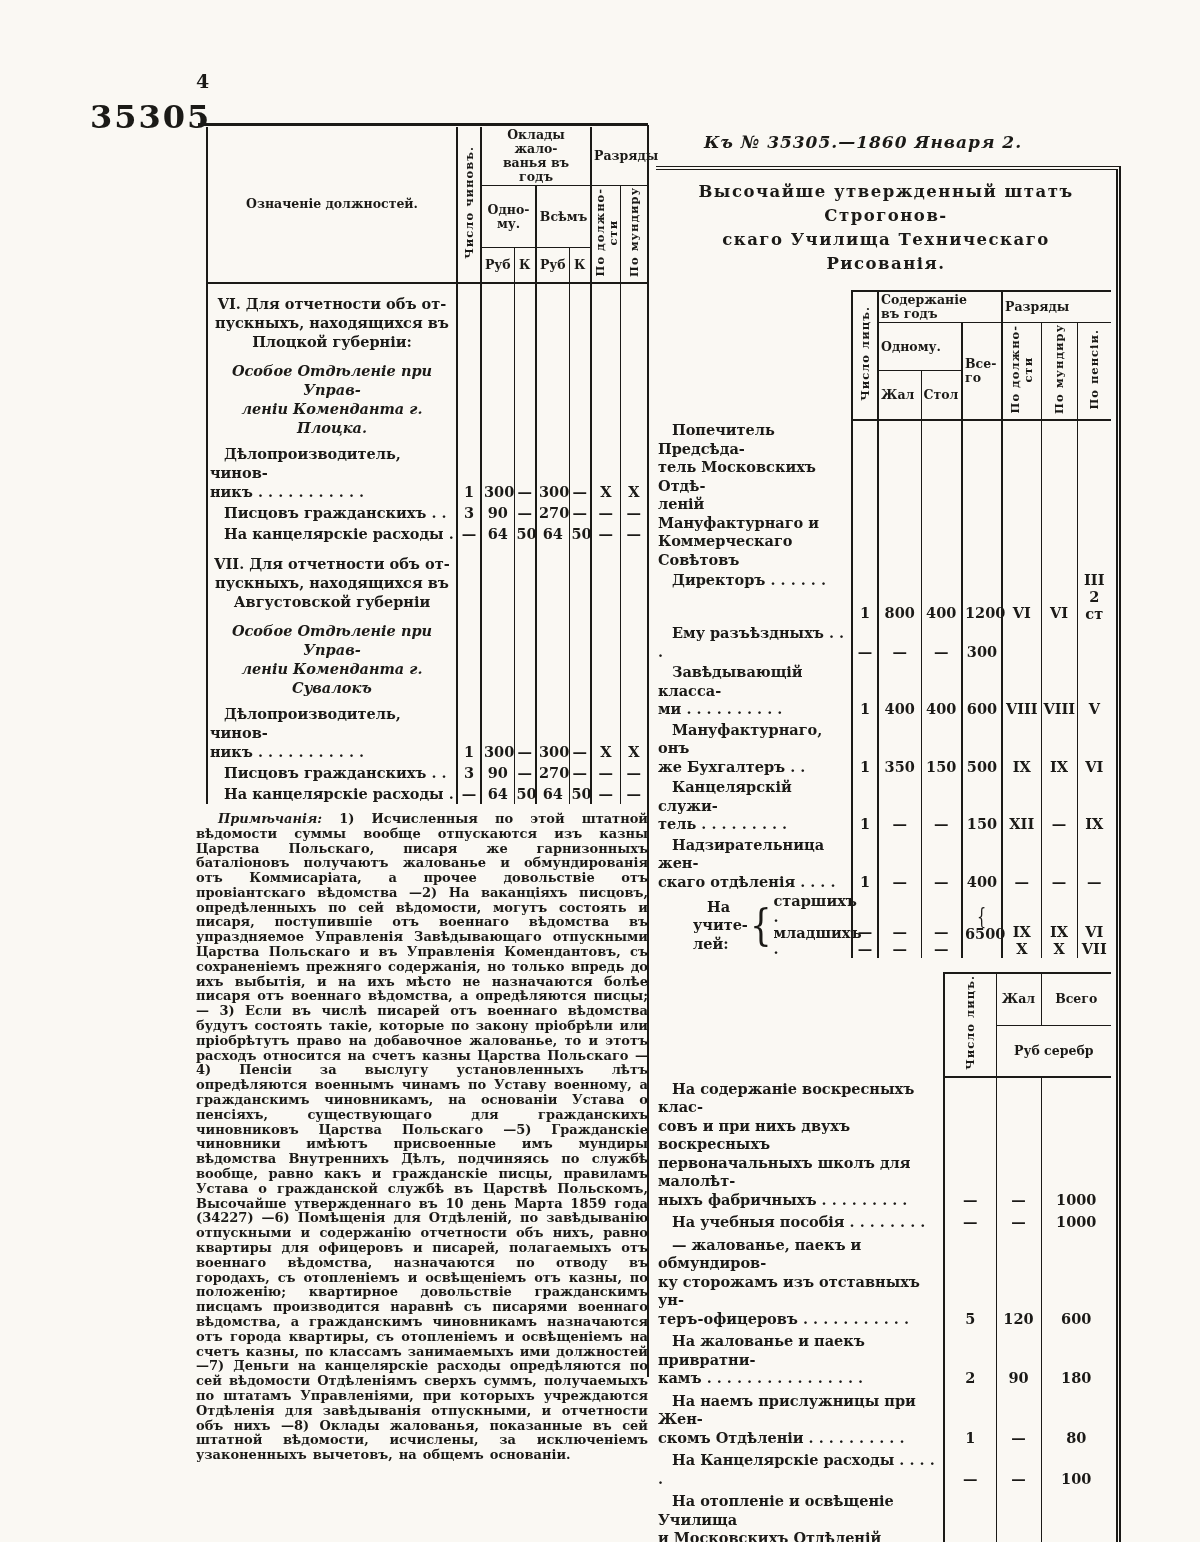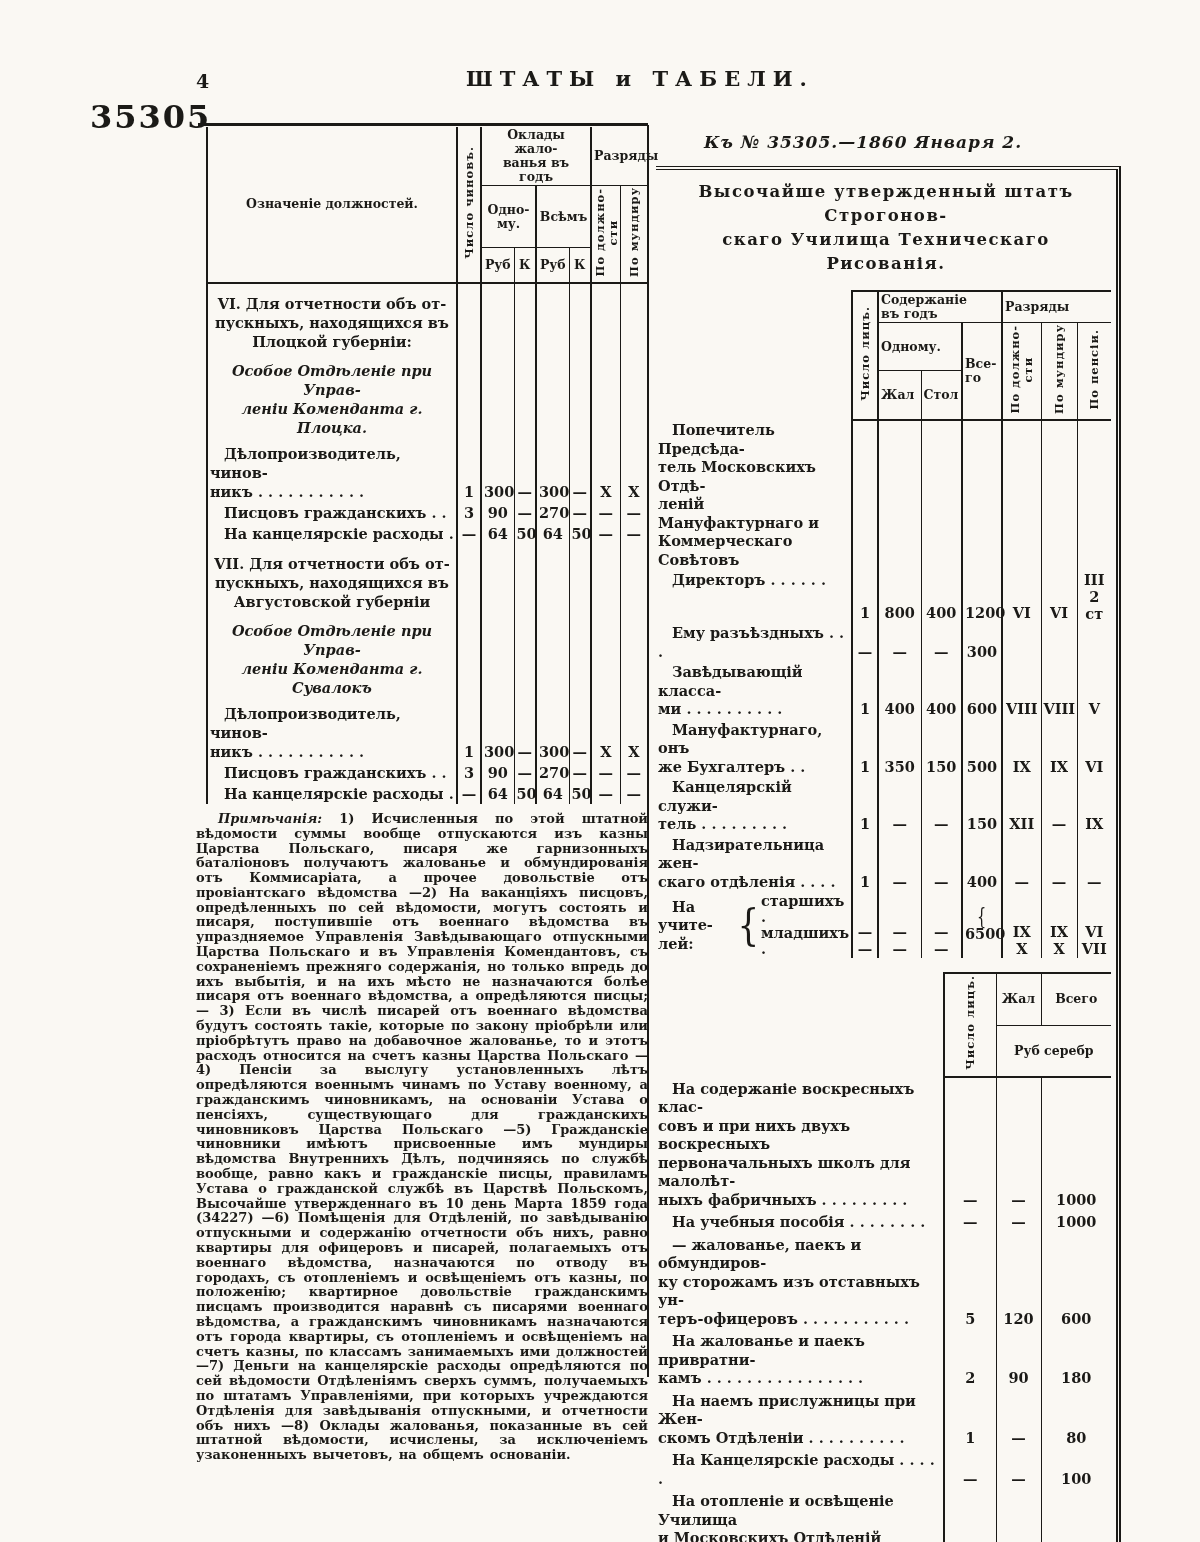--- a/index.html
+++ b/index.html
@@ -53,40 +53,39 @@
   .rtitle{padding:10px 6px 6px 6px;text-align:center;font-size:16.5px;font-weight:bold;
           letter-spacing:1.5px;line-height:24px;white-space:pre-line;}
 
   .rtable1{width:455px;margin-top:8px;font-size:14.5px;font-weight:bold;line-height:18.5px;}
   .rtable1 .hd{font-size:12.5px;line-height:14px;text-align:left;vertical-align:middle;white-space:pre-line;}
   .rtable1 thead td{border-bottom:1.5px solid #1b1a17;}
   .rtable1 thead td.top{border-top:2px solid #1b1a17;}
   .rtable1 thead tr:last-child td,.rtable1 thead td.deep{border-bottom:2px solid #1b1a17;}
   .plain{border:none !important;}
   .two{white-space:pre-line;text-align:center;line-height:17px;}
-  .tch{display:flex;align-items:center;}
+  .tch{display:flex;align-items:center;margin-left:35px;}
   .tch .pre{white-space:pre-line;text-indent:14px;}
   .tch .brace{font-size:34px;font-weight:normal;transform:scaleY(1.25);padding:0 2px;}
   .tch .items span{display:block;line-height:16px;}
   .bracesm{display:inline-block;transform:scaleY(1.6);font-weight:normal;margin-right:1px;}
 
   .rtable2{width:455px;margin-top:14px;font-size:14.5px;font-weight:bold;line-height:18.5px;}
   .rtable2 .hd{font-size:12.5px;line-height:14px;text-align:center;vertical-align:middle;white-space:pre-line;}
   .rtable2 thead td{border-bottom:1.5px solid #1b1a17;}
   .rtable2 thead td.top{border-top:2px solid #1b1a17;}
   .rtable2 thead tr:last-child td,.rtable2 thead td.deep{border-bottom:2px solid #1b1a17;}
   .rtable2 td.lbl{padding-top:3px;}
 </style>
 </head>
 <body>
 
 <div id="sheet">
 
   <div class="pnum">4</div>
-  <div class="phead">ШТАТЫ и ТАБЕЛИ.</div>
   <div class="docnum">35305</div>
   <div class="rule-top"></div>
   <div class="divider"></div>
 
   <div id="leftcol">
     <table class="ltable">
       <colgroup>
         <col style="width:250px">
           <col style="width:24px">
         <col style="width:33px">

